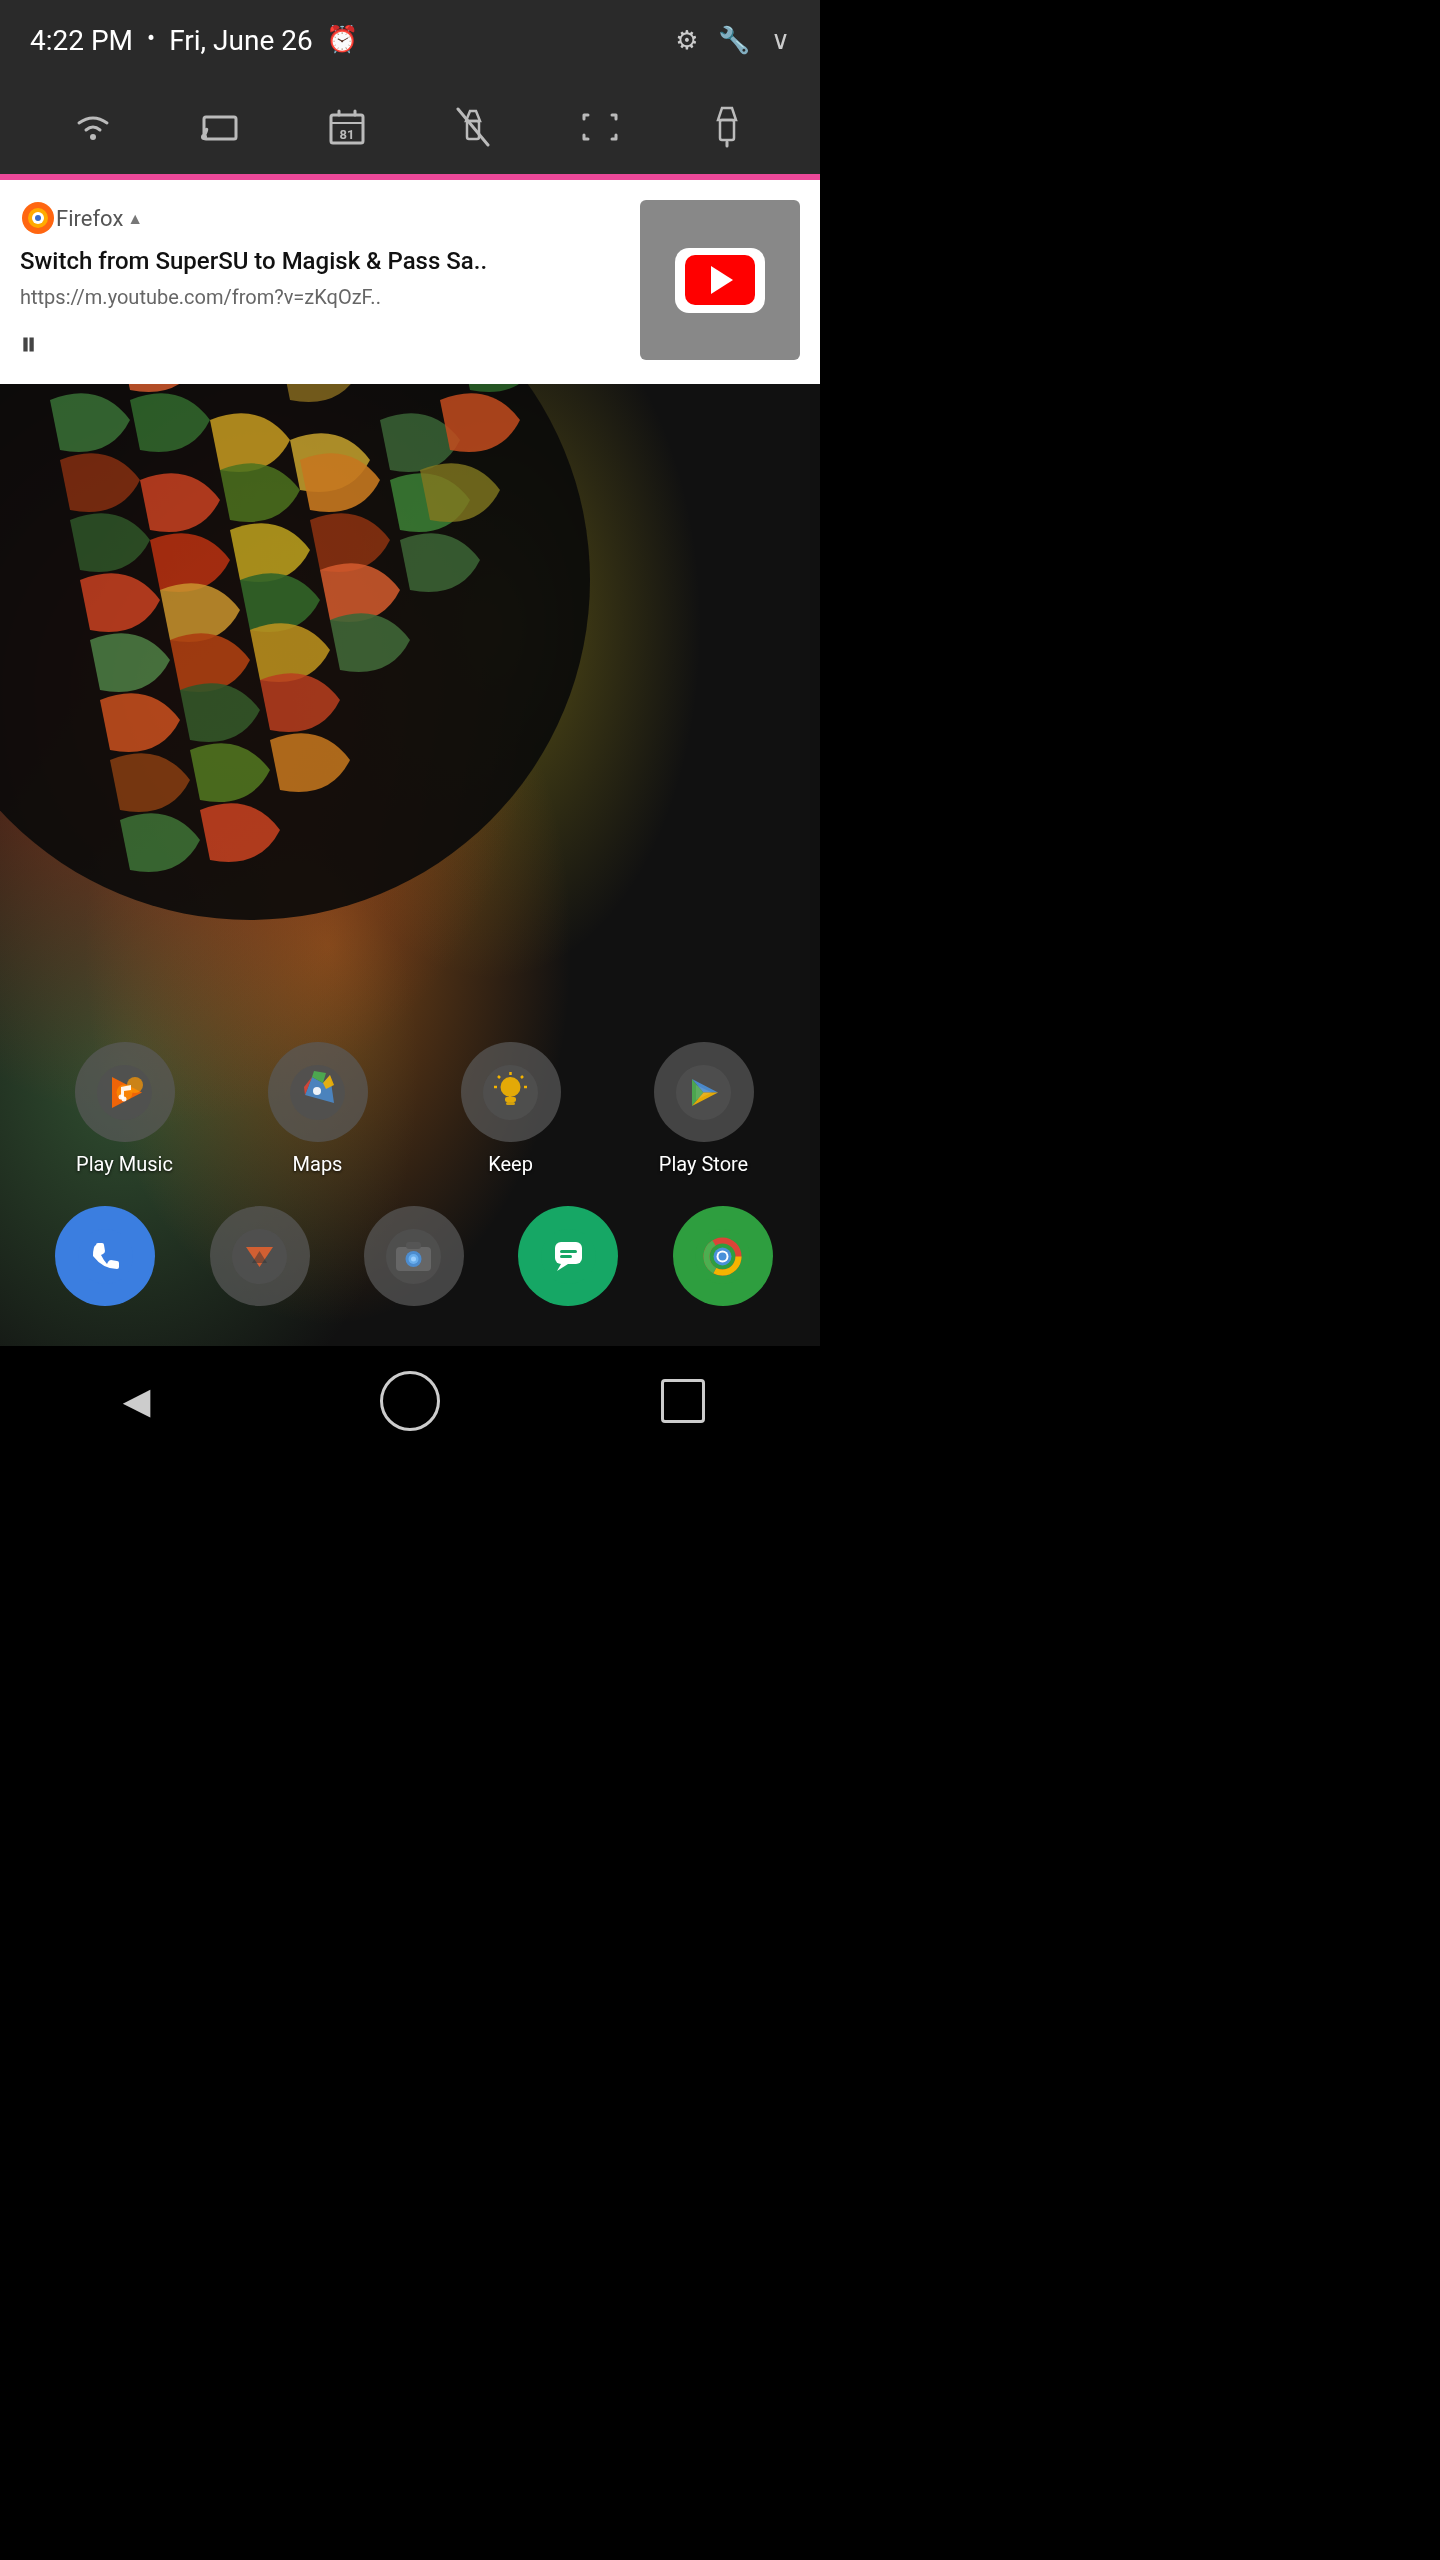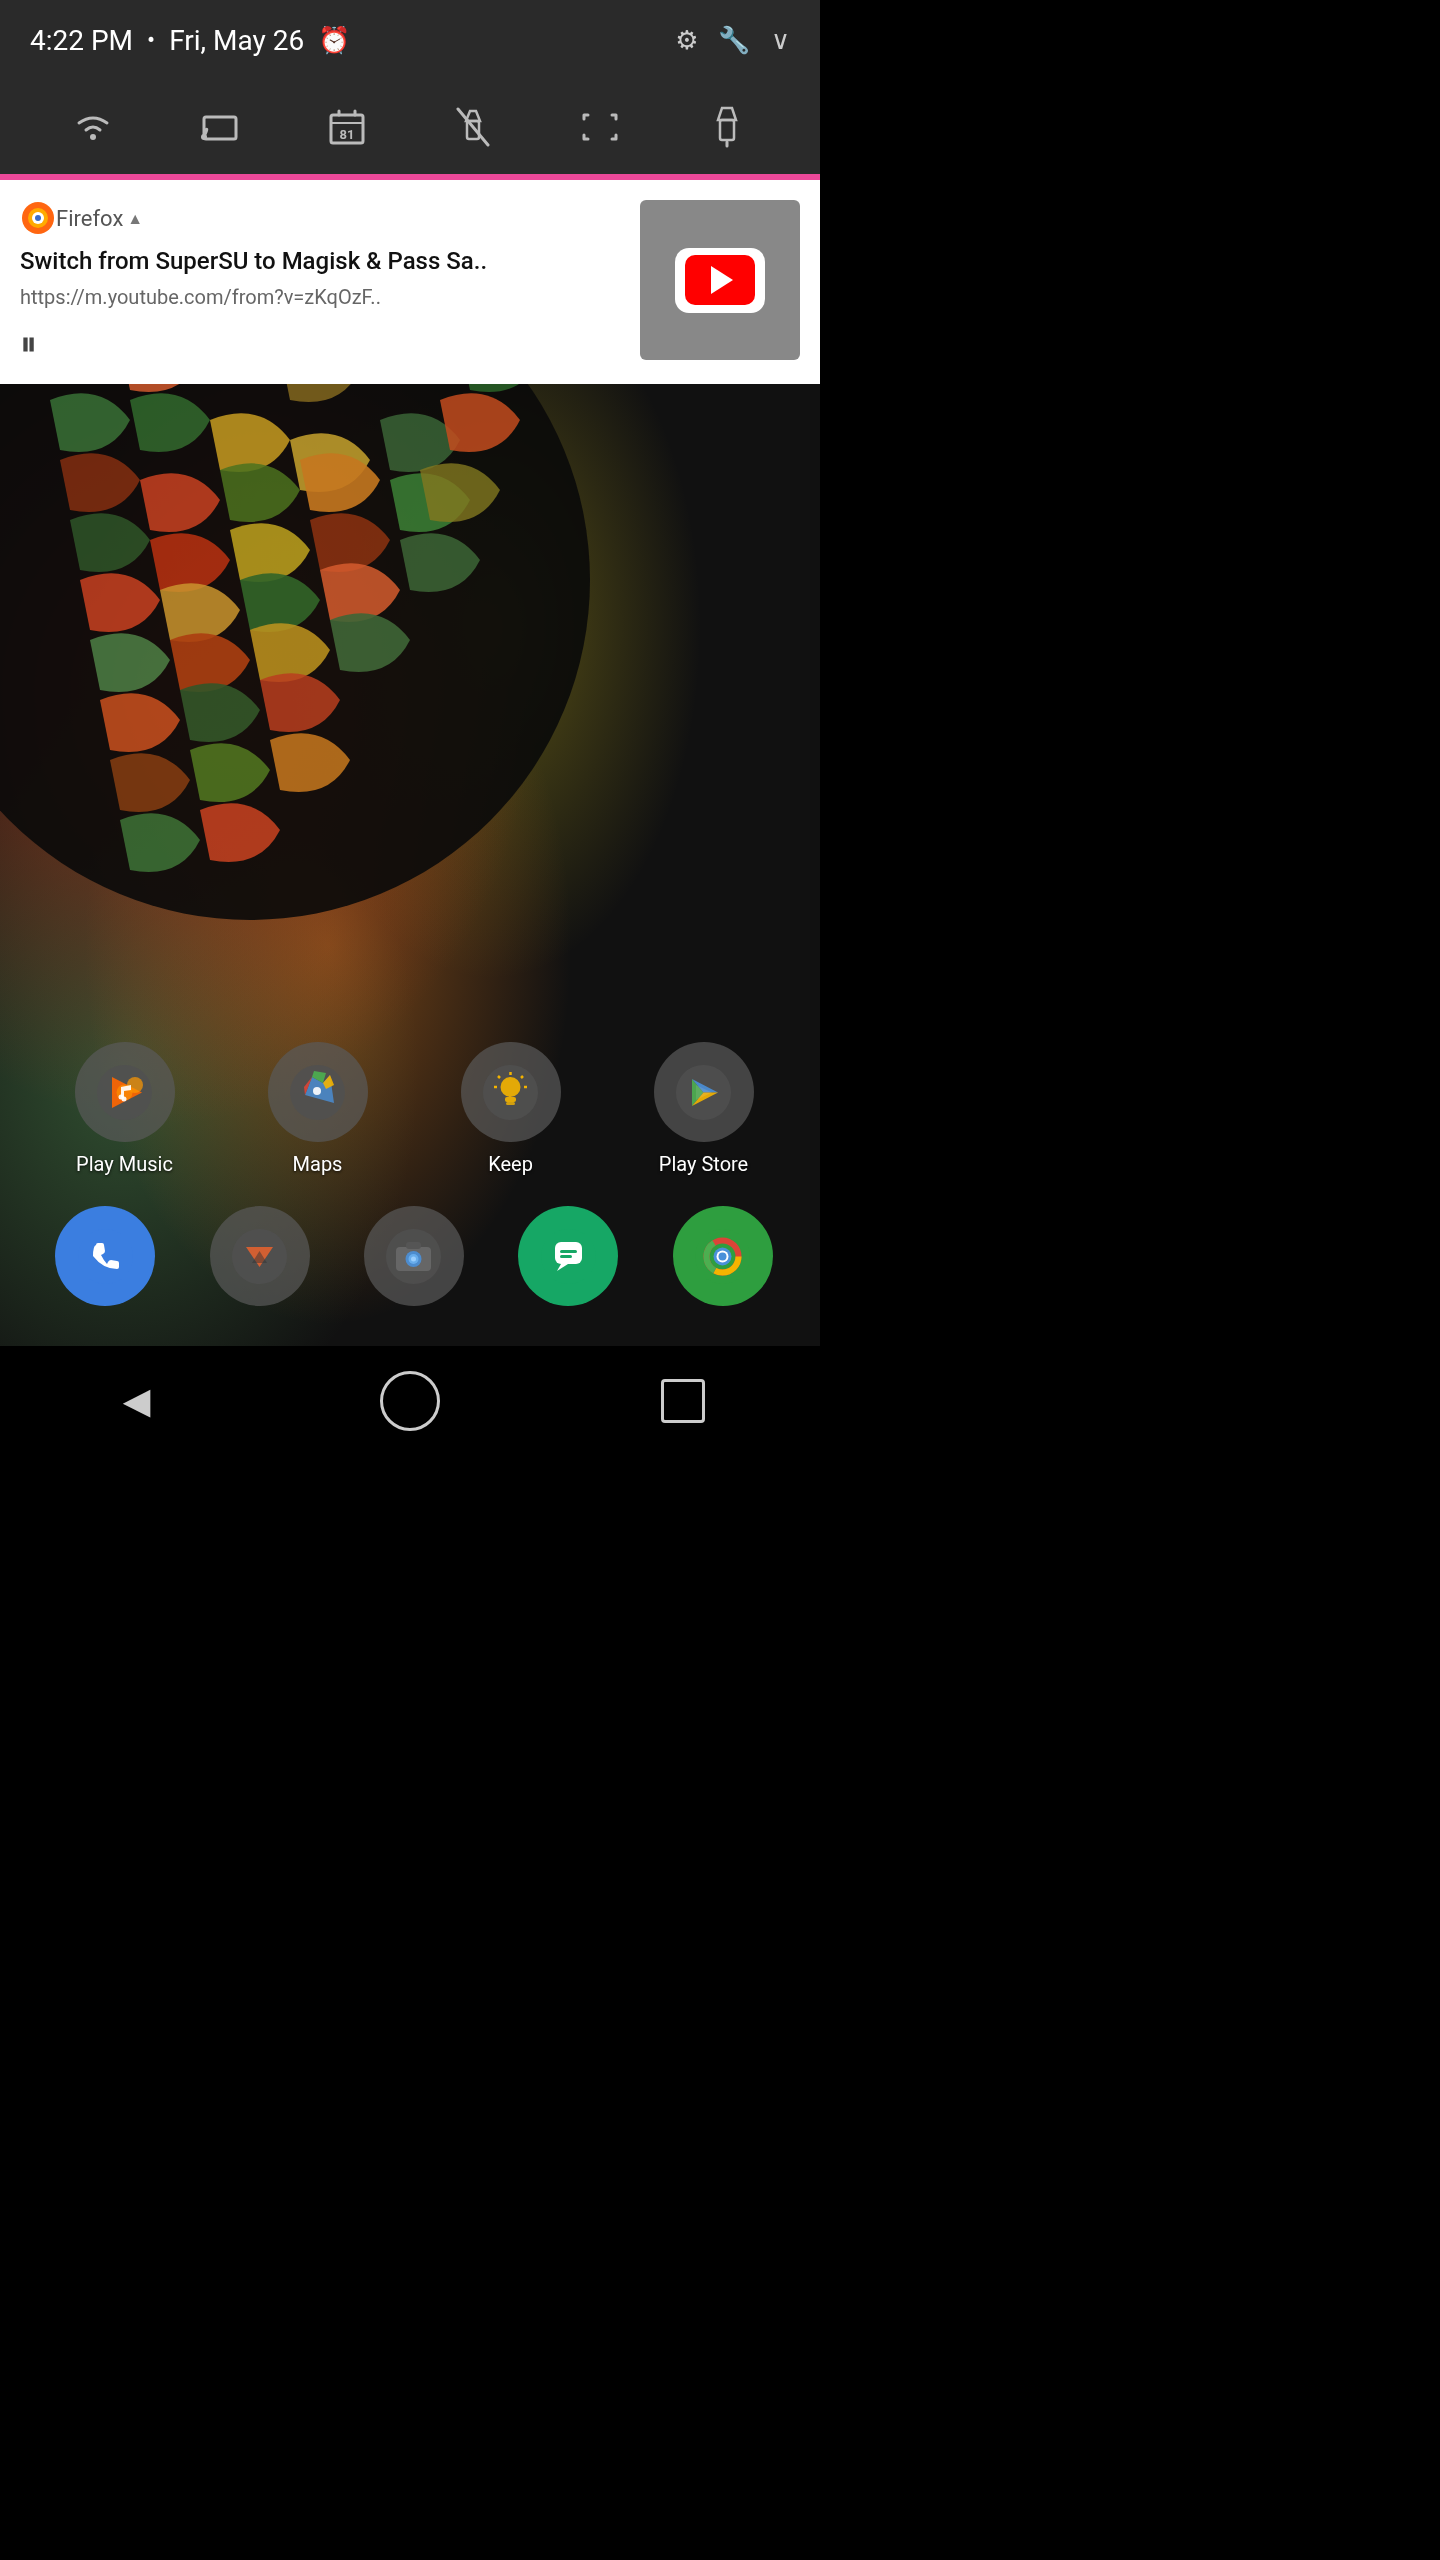--- a/index.html
+++ b/index.html
@@ -18,21 +18,21 @@
       height: 80px;
       display: flex;
       align-items: center;
       justify-content: space-between;
       padding: 0 30px;
       position: relative;
       z-index: 10;
     }
     .status-left {
       display: flex;
-      align-items: center;
+      align-items: flex-start;
       gap: 14px;
     }
     .status-time {
       color: #fff;
       font-size: 28px;
       font-weight: 400;
     }
     .status-dot {
       color: #fff;
       font-size: 24px;
@@ -284,21 +284,21 @@
       opacity: 0.9;
     }
   </style>
 </head>
 <body>
 
 <div class="status-bar">
   <div class="status-left">
     <span class="status-time">4:22 PM</span>
     <span class="status-dot">•</span>
-    <span class="status-date">Fri, May 26</span>
+    <span class="status-date">Fri, June 26</span>
     <span class="alarm-icon">⏰</span>
   </div>
   <div class="status-right">
     <span class="gear-icon">⚙</span>
     <span class="wrench-icon">🔧</span>
     <span class="chevron-icon">∨</span>
   </div>
 </div>
 
 <div class="quick-settings">

